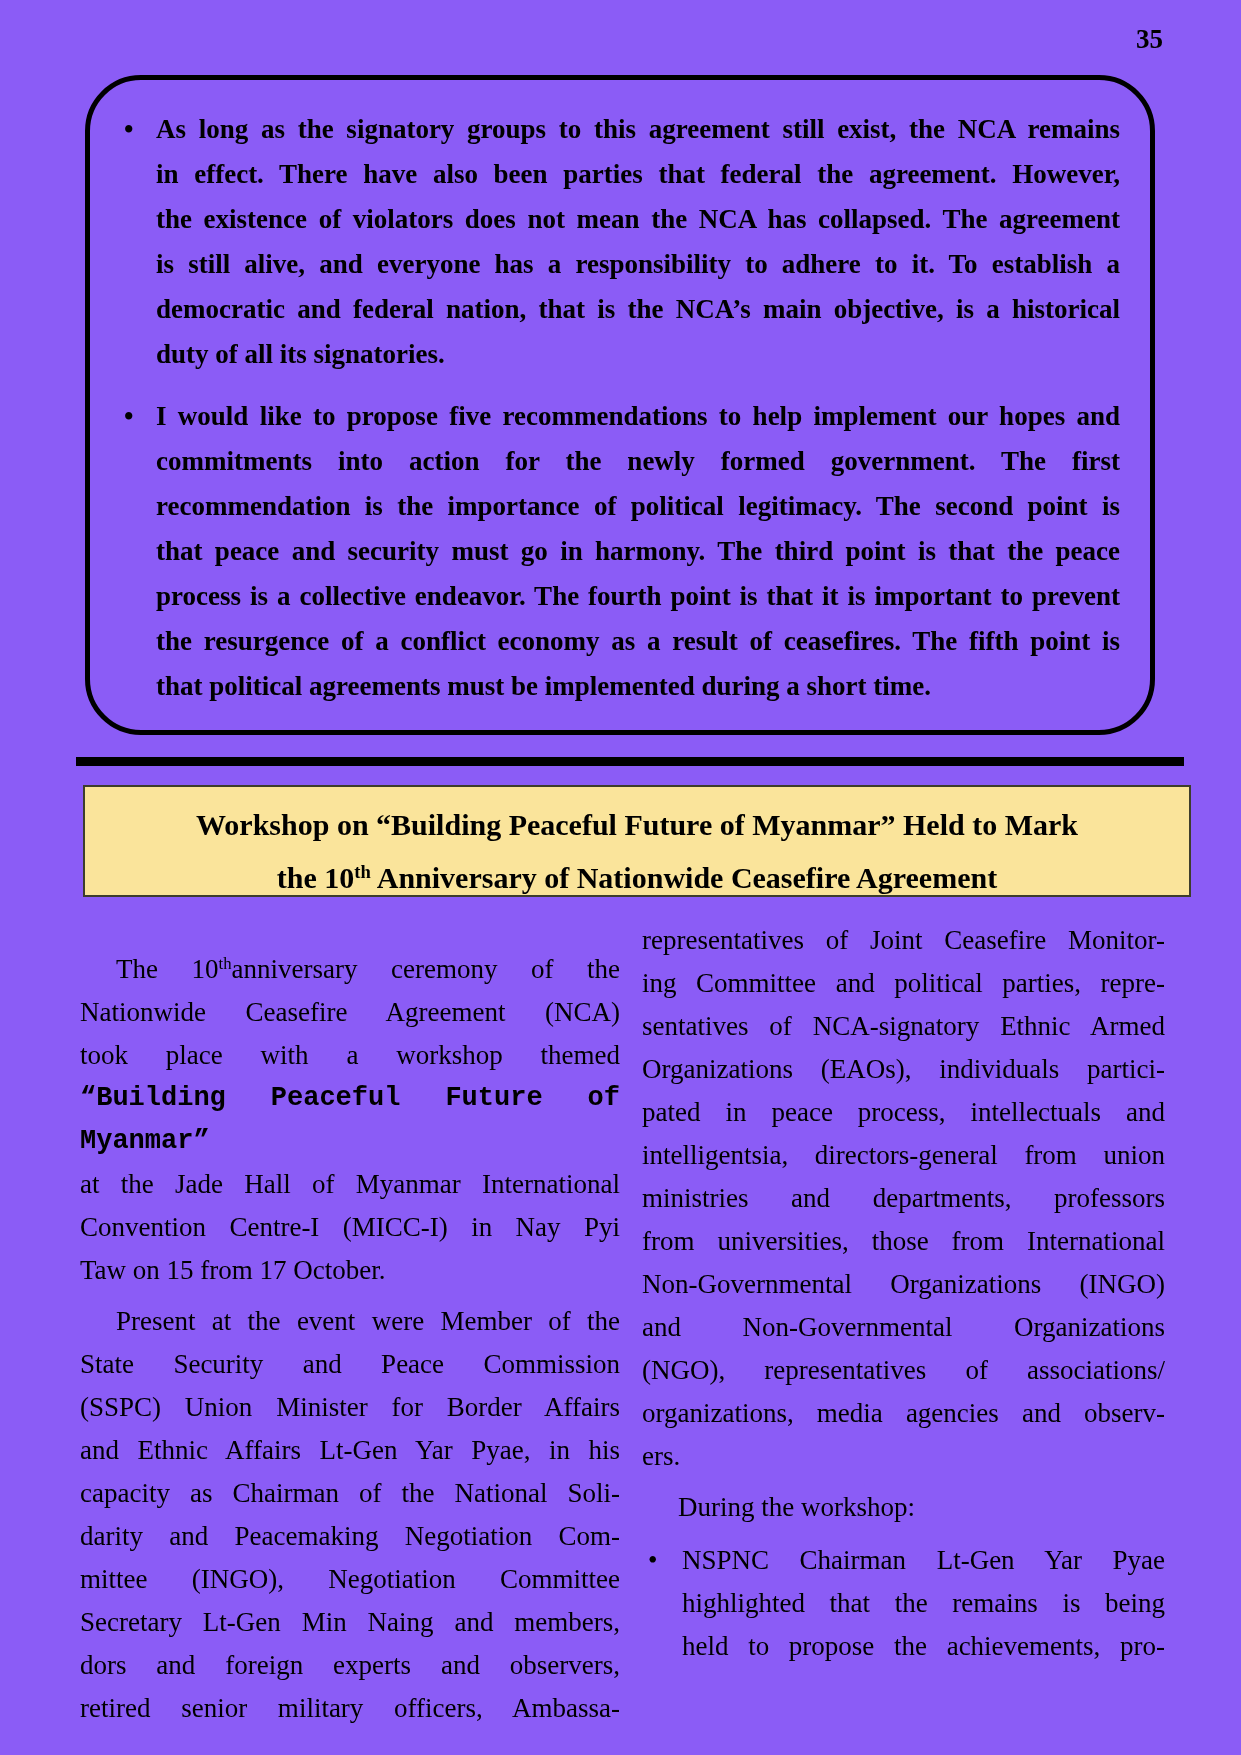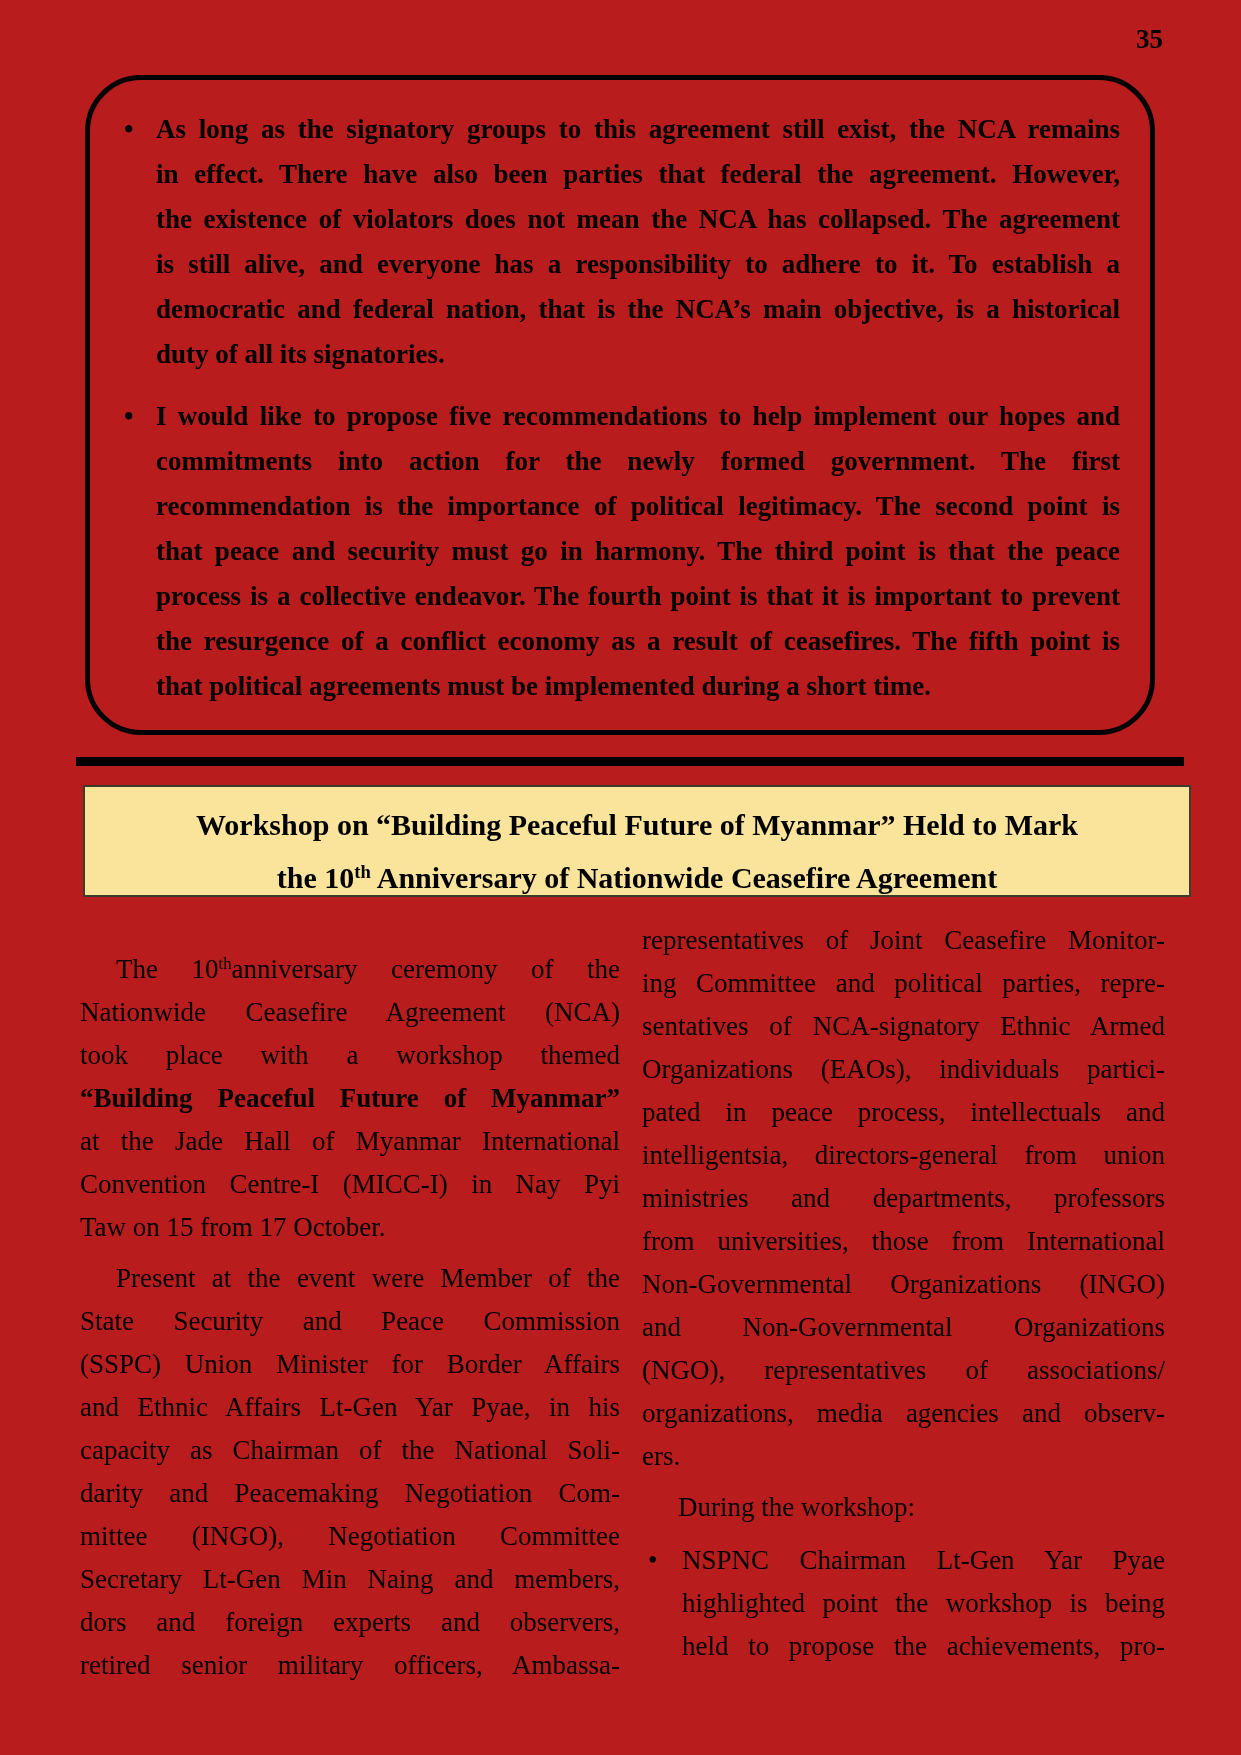--- a/index.html
+++ b/index.html
@@ -1,36 +1,36 @@
 <!DOCTYPE html>
 <html><head>
 <meta charset="utf-8">
 <style>
   html,body { margin:0; padding:0; background:#fff; }
   .page {
-    position:relative; width:1241px; height:1755px; background:#b91c1c;
+    position:relative; width:1241px; height:1755px; background:#8b5cf6;
     font-family:"Liberation Serif", serif; color:#000; overflow:hidden;
   }
   .page-number { position:absolute; top:24px; right:78px; font-weight:bold; font-size:27px; }
 
   
   .summary-box {
     position:absolute; left:85px; top:75px; width:1070px; height:660px;
     border:5px solid #000; border-radius:56px; box-sizing:border-box;
     padding:27px 30px 0 24px;
   }
   .sb-bullet { display:flex; font-weight:bold; font-size:27px; line-height:45px; }
   .sb-bullet + .sb-bullet { margin-top:17px; }
   .sb-marker { flex:0 0 42px; width:42px; padding-left:10px; box-sizing:border-box; }
   .sb-text { flex:1; min-width:0; }
 
   .jl { text-align:justify; text-align-last:justify; }
   .jl.last { text-align-last:left; }
   .first { text-indent:36px; }
-  .b { font-weight:bold; }
+  .b { font-weight:bold;font-family:Liberation Mono, monospace; }
   sup.sp { font-size:0.62em; vertical-align:0.55em; line-height:0; }
 
   .divider { position:absolute; left:76px; top:757px; width:1108px; height:9px; background:#000; }
 
   .title-box {
     position:absolute; left:83px; top:785px; width:1108px; height:112px;
     box-sizing:border-box; border:2px solid #3d3d2c;
     text-align:center; font-weight:bold; font-size:30px; line-height:53px; padding-top:11px;
   }
 
@@ -128,20 +128,20 @@
         <div class="jl">organizations, media agencies and observ-</div>
         <div class="jl last">ers.</div>
       </div>
       <div class="para">
         <div class="first">During the workshop:</div>
       </div>
       <div class="rc-bullet">
         <div class="rc-marker">•</div>
         <div class="rc-text">
           <div class="jl">NSPNC Chairman Lt-Gen Yar Pyae</div>
-          <div class="jl">highlighted point the workshop is being</div>
+          <div class="jl">highlighted that the remains is being</div>
           <div class="jl">held to propose the achievements, pro-</div>
         </div>
       </div>
     </div>
 
   </div>
 </div>
 
 </body></html>

